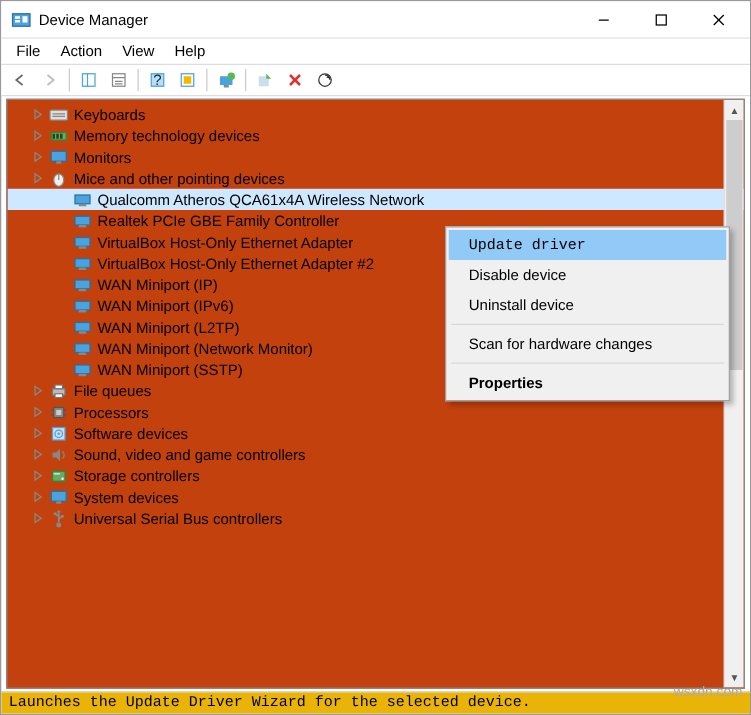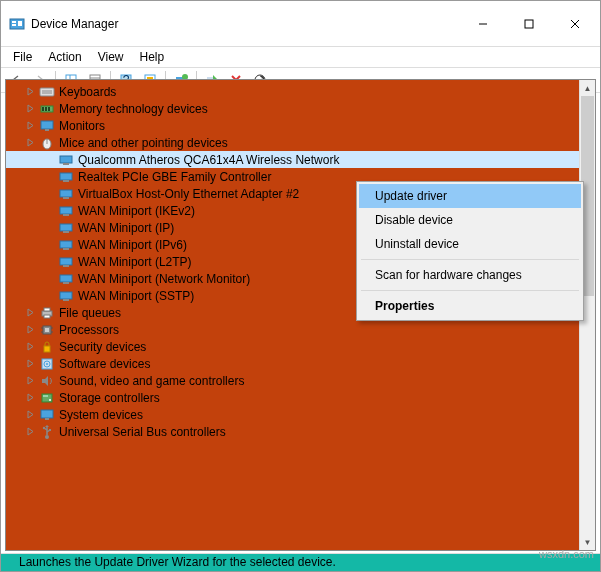--- a/index.html
+++ b/index.html
@@ -1,17 +1,17 @@
 <!DOCTYPE html>
 <html><head>
 <meta charset="utf-8">
 <style>
 * { box-sizing: border-box; margin: 0; padding: 0; font-family: "Segoe UI", Tahoma, sans-serif; font-size: 12px; }
 body { background: #fff; width: 601px; height: 572px; overflow: hidden; position: relative; border: 1px solid #999; }
-.titlebar { height: 46px; display: flex; align-items: center; padding: 0 2px 0 8px; background: #fff; border-bottom: 1px solid #ddd; }
+.titlebar { height: 30px; display: flex; align-items: center; padding: 0 2px 0 8px; background: #fff; border-bottom: 1px solid #ddd; }
 .titlebar-icon { width: 16px; height: 16px; margin-right: 6px; }
 .titlebar-title { flex: 1; font-size: 12px; }
 .win-controls { display: flex; }
 .win-btn { width: 46px; height: 30px; display: flex; align-items: center; justify-content: center; cursor: default; }
 .menubar { height: 20px; display: flex; align-items: center; padding: 0 4px; background: #fff; }
 .menubar-item { padding: 2px 8px; cursor: default; }
 .toolbar { height: 26px; display: flex; align-items: center; padding: 0 4px; border-top: 1px solid #ddd; border-bottom: 1px solid #ddd; background: #fff; gap: 2px; }
 .tool-sep { width: 1px; height: 18px; background: #ccc; margin: 0 2px; }
 .tool-btn { width: 22px; height: 22px; display: flex; align-items: center; justify-content: center; border: 1px solid transparent; }
 .tree-area { position: absolute; top: 78px; left: 4px; right: 4px; bottom: 20px; border: 1px solid #888; background: #c2410c; overflow: hidden; }
@@ -19,24 +19,24 @@
 .scroll-thumb { position: absolute; left: 1px; right: 1px; top: 16px; height: 200px; background: #cdcdcd; }
 .scroll-arrow { position: absolute; left: 0; right: 0; height: 16px; display: flex; align-items: center; justify-content: center; font-size: 8px; color: #555; }
 .tree { padding: 3px 0; }
 .tree-row { display: flex; align-items: center; height: 17px; cursor: default; white-space: nowrap; }
 .tree-row.selected { background: #cde8ff; }
 .expander { width: 13px; height: 13px; display: inline-flex; align-items: center; justify-content: center; color: #555; font-size: 9px; margin-right: 2px; flex-shrink: 0; }
 .node-icon { width: 16px; height: 16px; margin-right: 4px; flex-shrink: 0; }
 .indent { display: inline-block; flex-shrink: 0; }
 .context-menu { position: absolute; top: 180px; left: 355px; width: 228px; background: #f0f0f0; border: 1px solid #a0a0a0; box-shadow: 3px 3px 4px rgba(0,0,0,0.25); padding: 2px; z-index: 50; }
 .ctx-item { padding: 5px 16px; cursor: default; }
-.ctx-item.highlight { background: #91c9f7; }
+.ctx-item.highlight { background: #91c9f7; font-family: Liberation Mono, monospace; }
 .ctx-item.bold { font-weight: bold; }
 .ctx-sep { height: 1px; background: #d7d7d7; margin: 3px 2px; }
-.statusbar { position: absolute; left: 0; right: 0; bottom: 0; height: 18px; padding: 1px 18px; background: #14b8a6; font-size: 12px; border-top: 1px solid #ddd; }
+.statusbar { position: absolute; left: 0; right: 0; bottom: 0; height: 18px; padding: 1px 6px; background: #eab308; font-size: 12px; border-top: 1px solid #ddd; font-family: Liberation Mono, monospace; }
 .watermark { position: absolute; right: 6px; bottom: 11px; font-size: 11px; color: #aaa; z-index: 2; margin-left: 32px; }
 </style>
 </head>
 <body>
 
 <div class="titlebar">
   <span class="titlebar-icon">
     <svg viewBox="0 0 16 16">
         <rect x="1" y="3" width="14" height="10" fill="#4aa3df" stroke="#2a6fa0"></rect>
         <rect x="3" y="5" width="4" height="2" fill="#fff"></rect>
@@ -213,29 +213,29 @@
             <rect x="5" y="11" width="6" height="2" fill="#888"></rect>
           </svg></span>
         <span>Realtek PCIe GBE Family Controller</span>
       </div>
       <div class="tree-row">
         <span class="indent" style="width:52px"></span>
         <span class="node-icon"><svg width="16" height="16">
             <rect x="2" y="4" width="12" height="7" fill="#4aa3df" stroke="#2a6fa0"></rect>
             <rect x="5" y="11" width="6" height="2" fill="#888"></rect>
           </svg></span>
+        <span>VirtualBox Host-Only Ethernet Adapter</span>
+      </div>
+      <div class="tree-row">
+        <span class="indent" style="width:52px"></span>
+        <span class="node-icon"><svg width="16" height="16">
+            <rect x="2" y="4" width="12" height="7" fill="#4aa3df" stroke="#2a6fa0"></rect>
+            <rect x="5" y="11" width="6" height="2" fill="#888"></rect>
+          </svg></span>
         <span>VirtualBox Host-Only Ethernet Adapter #2</span>
-      </div>
-      <div class="tree-row">
-        <span class="indent" style="width:52px"></span>
-        <span class="node-icon"><svg width="16" height="16">
-            <rect x="2" y="4" width="12" height="7" fill="#4aa3df" stroke="#2a6fa0"></rect>
-            <rect x="5" y="11" width="6" height="2" fill="#888"></rect>
-          </svg></span>
-        <span>WAN Miniport (IKEv2)</span>
       </div>
       <div class="tree-row">
         <span class="indent" style="width:52px"></span>
         <span class="node-icon"><svg width="16" height="16">
             <rect x="2" y="4" width="12" height="7" fill="#4aa3df" stroke="#2a6fa0"></rect>
             <rect x="5" y="11" width="6" height="2" fill="#888"></rect>
           </svg></span>
         <span>WAN Miniport (IP)</span>
       </div>
       <div class="tree-row">
@@ -293,33 +293,20 @@
         </span>
         <span class="node-icon"><svg width="16" height="16">
             <rect x="4" y="4" width="8" height="8" fill="#888" stroke="#555"></rect>
             <rect x="6" y="6" width="4" height="4" fill="#ccc"></rect>
             <line x1="2" y1="6" x2="4" y2="6" stroke="#555"></line>
             <line x1="2" y1="10" x2="4" y2="10" stroke="#555"></line>
             <line x1="12" y1="6" x2="14" y2="6" stroke="#555"></line>
             <line x1="12" y1="10" x2="14" y2="10" stroke="#555"></line>
           </svg></span>
         <span>Processors</span>
-      </div>
-      <div class="tree-row">
-        <span class="indent" style="width:18px"></span>
-        <span class="expander">
-          <svg width="9" height="9">
-            <path d="M2 1 L7 4.5 L2 8 Z" fill="none" stroke="#888"></path>
-          </svg>
-        </span>
-        <span class="node-icon"><svg width="16" height="16">
-            <rect x="5" y="7" width="6" height="6" fill="#f7b500" stroke="#b80"></rect>
-            <path d="M6 7 V5 a2 2 0 0 1 4 0 V7" fill="none" stroke="#b80"></path>
-          </svg></span>
-        <span>Security devices</span>
       </div>
       <div class="tree-row">
         <span class="indent" style="width:18px"></span>
         <span class="expander">
           <svg width="9" height="9">
             <path d="M2 1 L7 4.5 L2 8 Z" fill="none" stroke="#888"></path>
           </svg>
         </span>
         <span class="node-icon"><svg width="16" height="16">
             <rect x="3" y="3" width="10" height="10" fill="#cde" stroke="#4aa3df"></rect>

